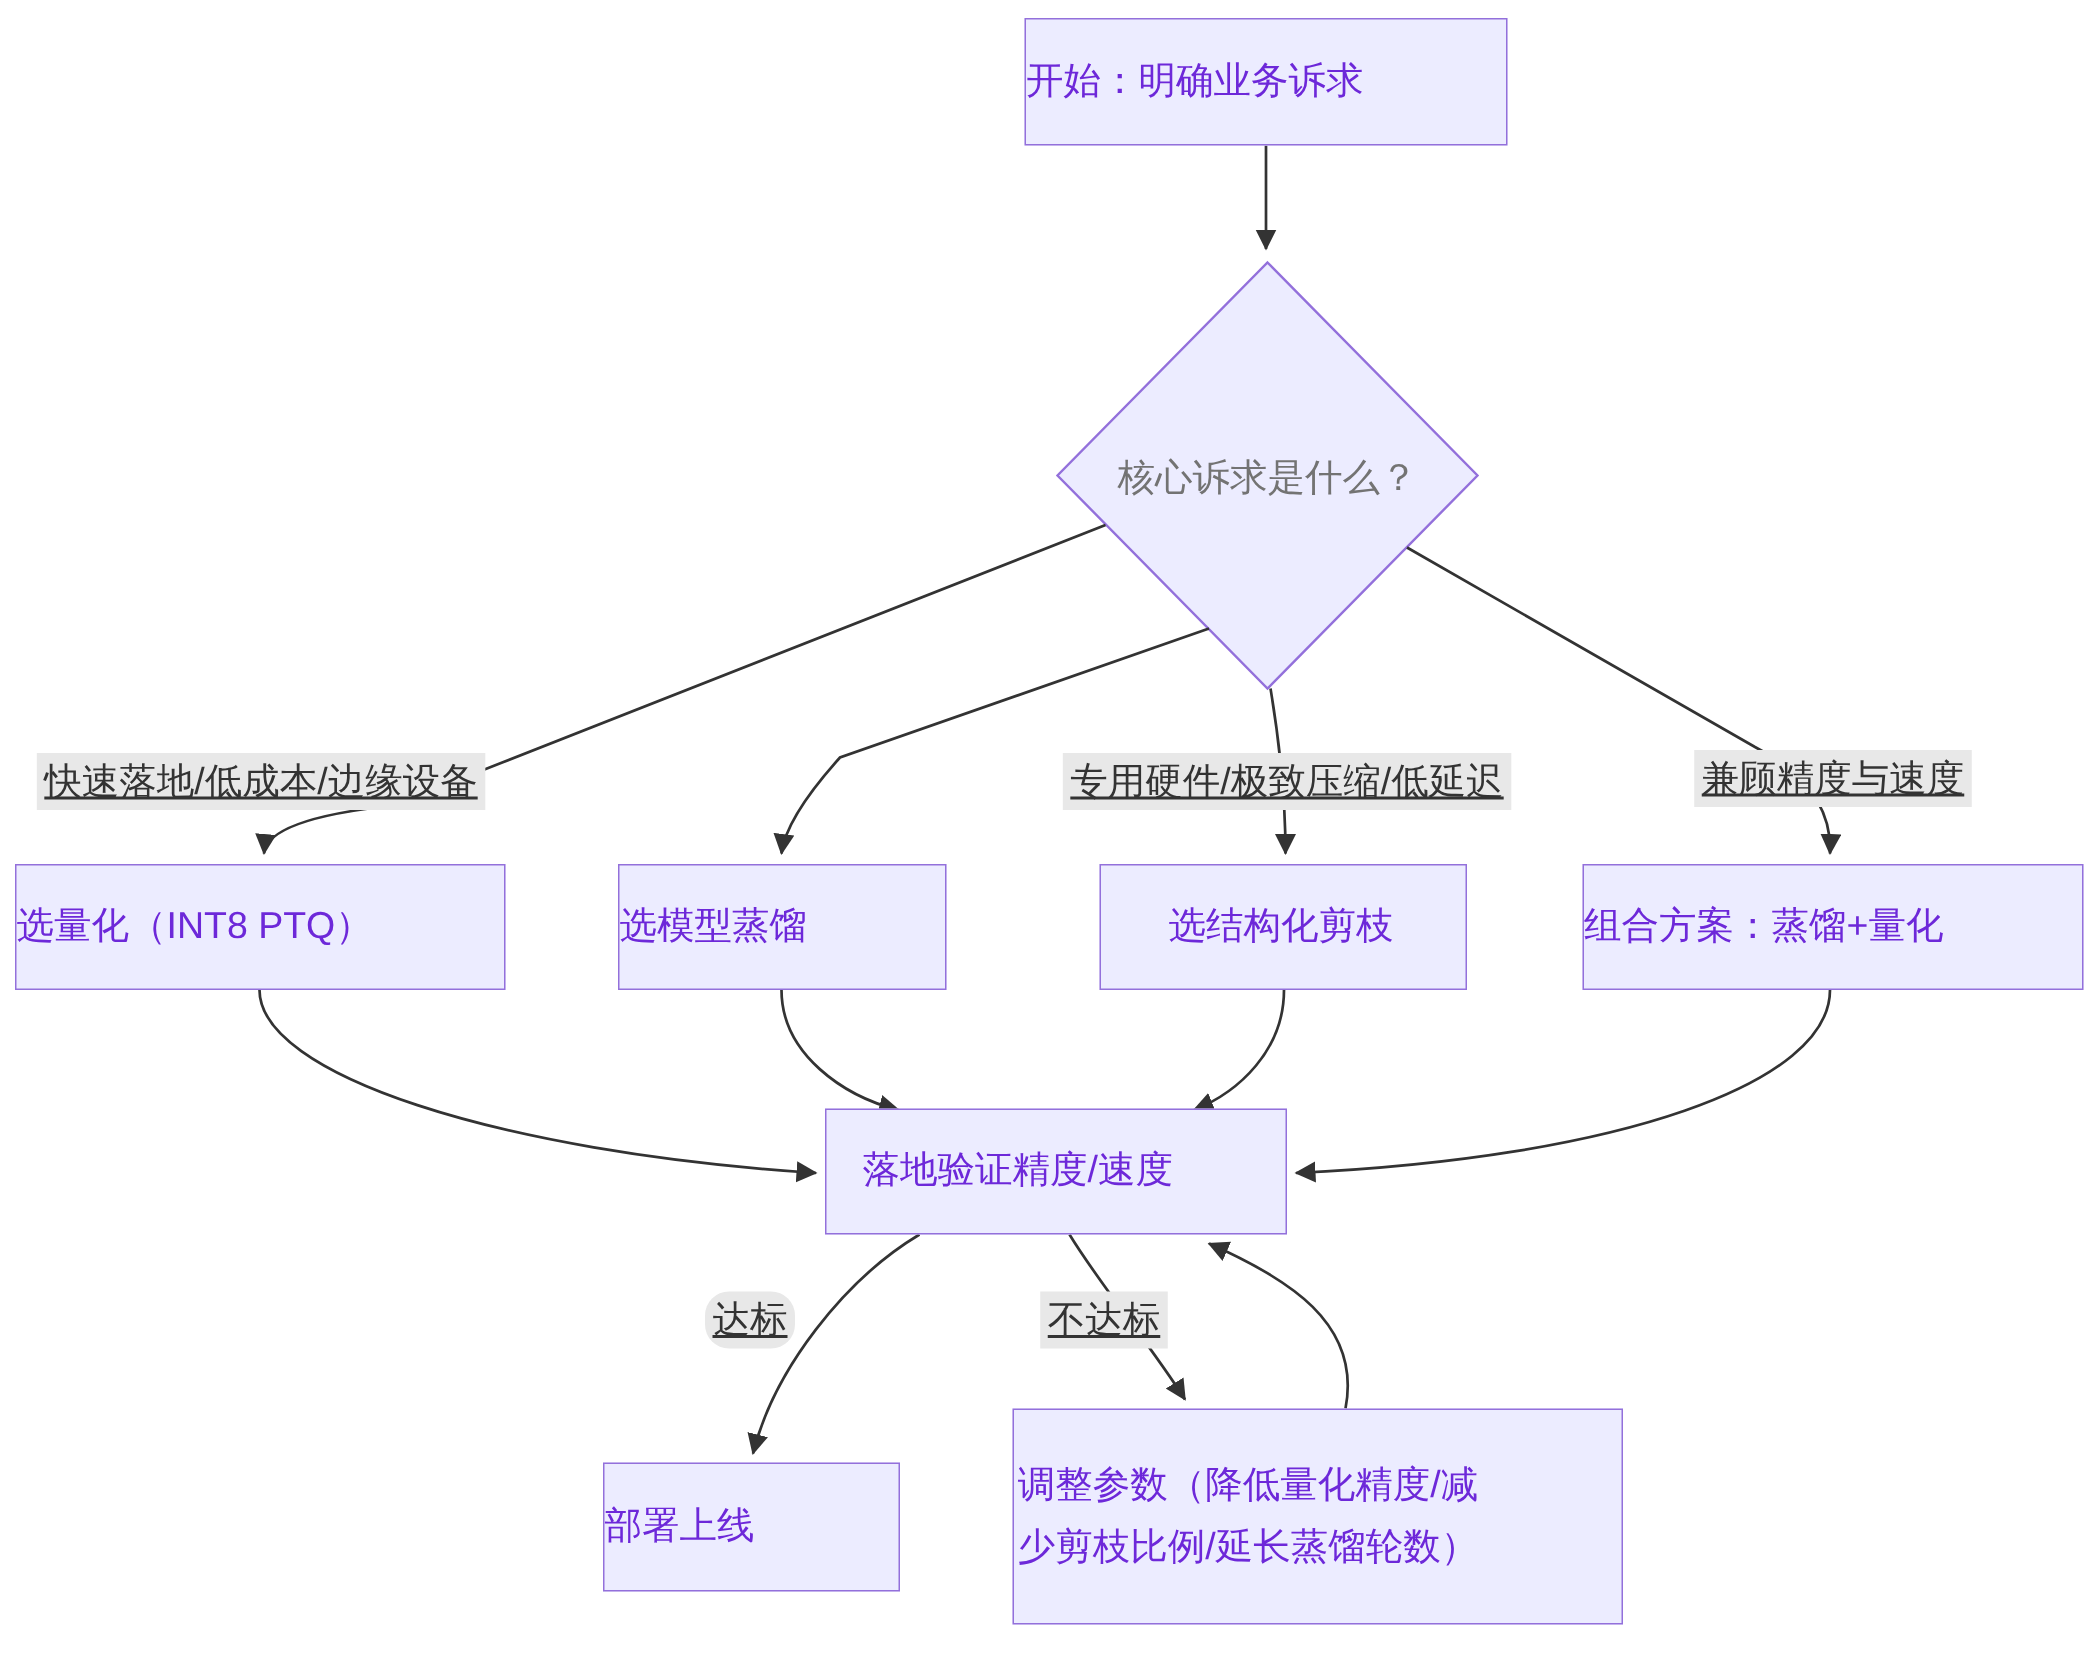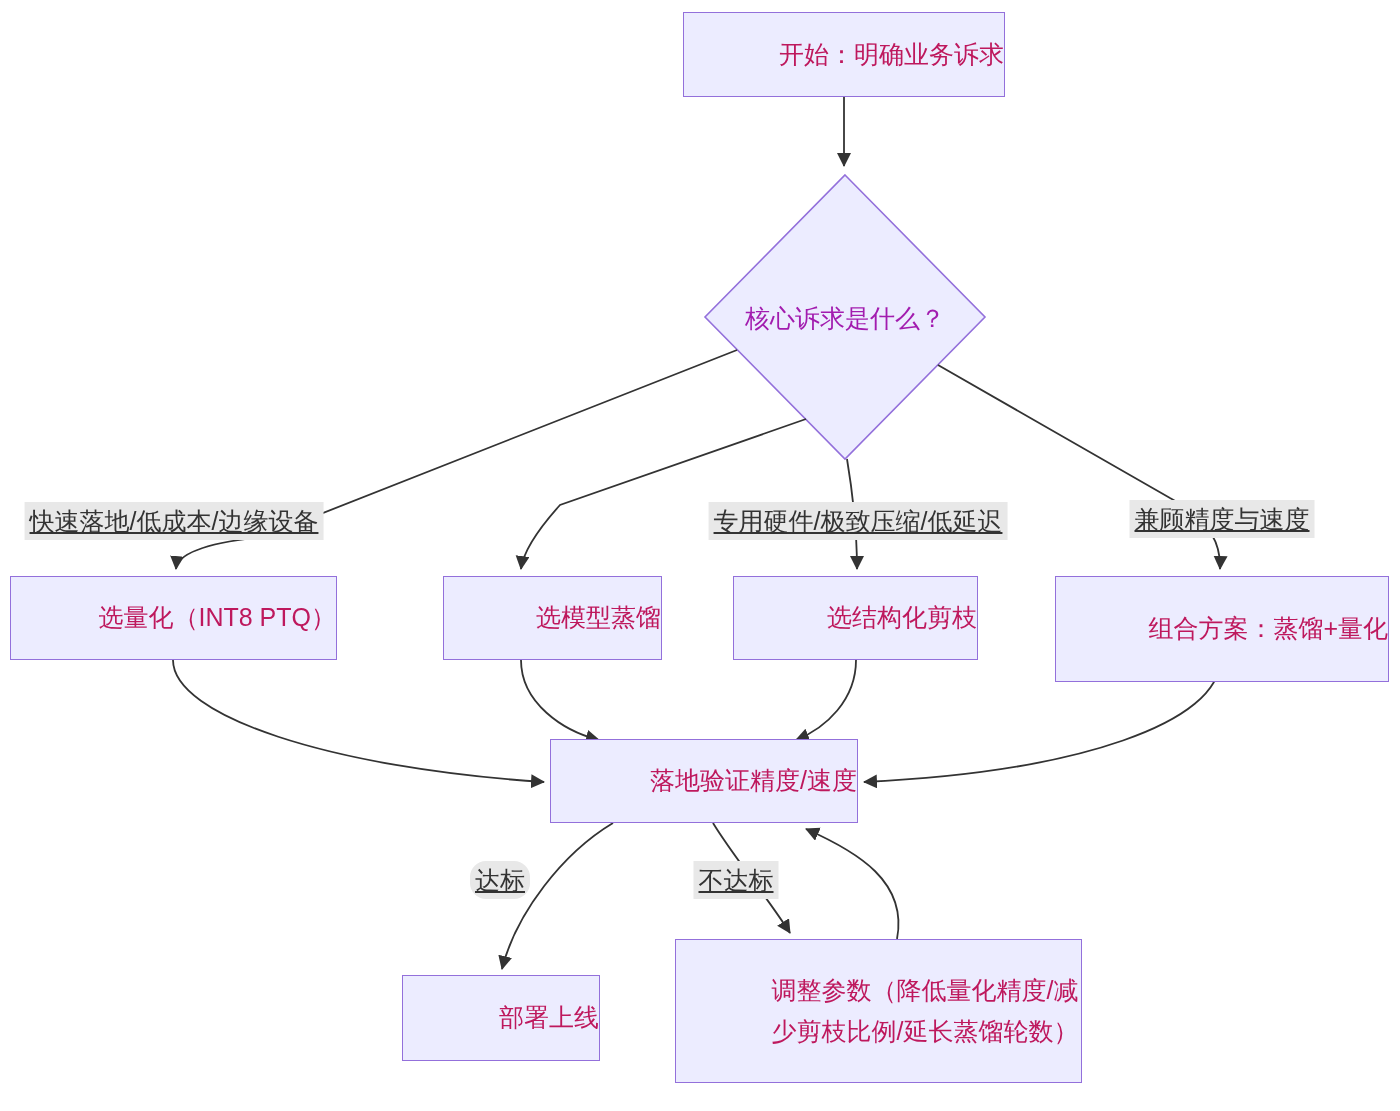--- a/index.html
+++ b/index.html
@@ -4,36 +4,36 @@
 <style>
   html,body{margin:0;padding:0;background:#ffffff;}
   .canvas{
     position:relative;width:1400px;height:1111px;background:#ffffff;
     font-family:"Liberation Sans",sans-serif;color:#333333;overflow:hidden;
   }
   .edges-svg{position:absolute;left:0;top:0;width:1400px;height:1111px;}
   .node{
     position:absolute;box-sizing:border-box;
     background:#ECECFF;border:1.6px solid #9370DB;
-    display:flex;align-items:center;justify-content:flex-end;
-    font-size:25px;line-height:1.35;color:#be185d;text-align:center;
+    display:flex;align-items:center;justify-content:flex-start;
+    font-size:25px;line-height:1.35;color:#6d28d9;text-align:center;
   }
   .node-label{display:block;}
   #node-start   {left:683px;top:12px;  width:322px;height:85px;}
   #node-quant   {left:10px; top:576px; width:327px;height:84px;}
-  #node-distill {left:412px;top:576px; width:219px;height:84px;margin-left:31px;}
+  #node-distill {left:412px;top:576px; width:219px;height:84px;}
   #node-prune   {left:733px;top:576px; width:245px;height:84px;padding-left:45px;}
-  #node-combo   {left:1055px;top:576px;width:334px;height:106px;}
+  #node-combo   {left:1055px;top:576px;width:334px;height:84px;}
   #node-validate{left:550px;top:739px; width:308px;height:84px;padding-left:24px;}
   #node-deploy  {left:402px;top:975px; width:198px;height:86px;}
   #node-adjust  {left:675px;top:939px; width:407px;height:144px;}
   #node-adjust .node-label{width:312px;word-break:break-all;line-height:1.66;}
   .decision-text{
     position:absolute;left:845px;top:318px;transform:translate(-50%,-50%);
-    font-size:25px;color:#a21caf;white-space:nowrap;
+    font-size:25px;color:#737373;white-space:nowrap;
   }
   .edge-label{
     position:absolute;transform:translate(-50%,-50%);
     background:#E8E8E8;color:#333333;font-size:25px;line-height:1.2;
     padding:4px 5px;white-space:nowrap;text-decoration:underline;
   }
   #elabel-quant  {left:174px;top:521px;}
   #elabel-distill{left:522px;top:521px;}
   #elabel-prune  {left:858px;top:521px;}
   #elabel-combo  {left:1222px;top:519px;}

